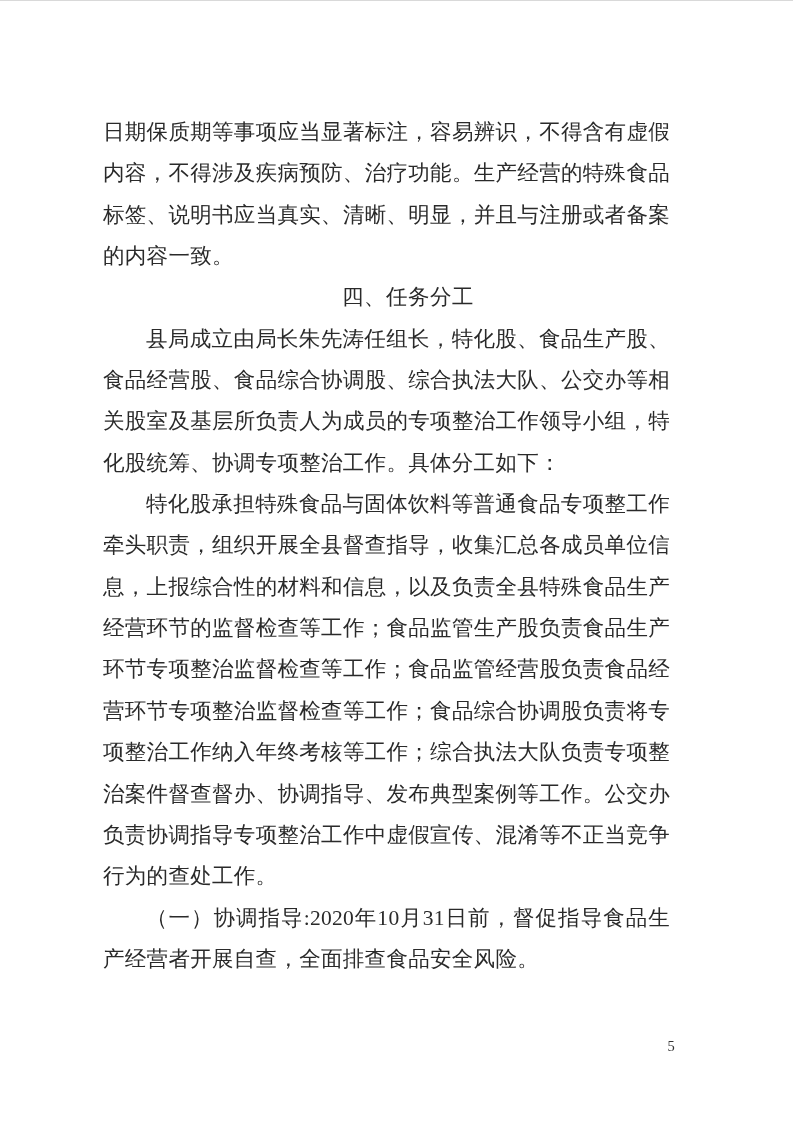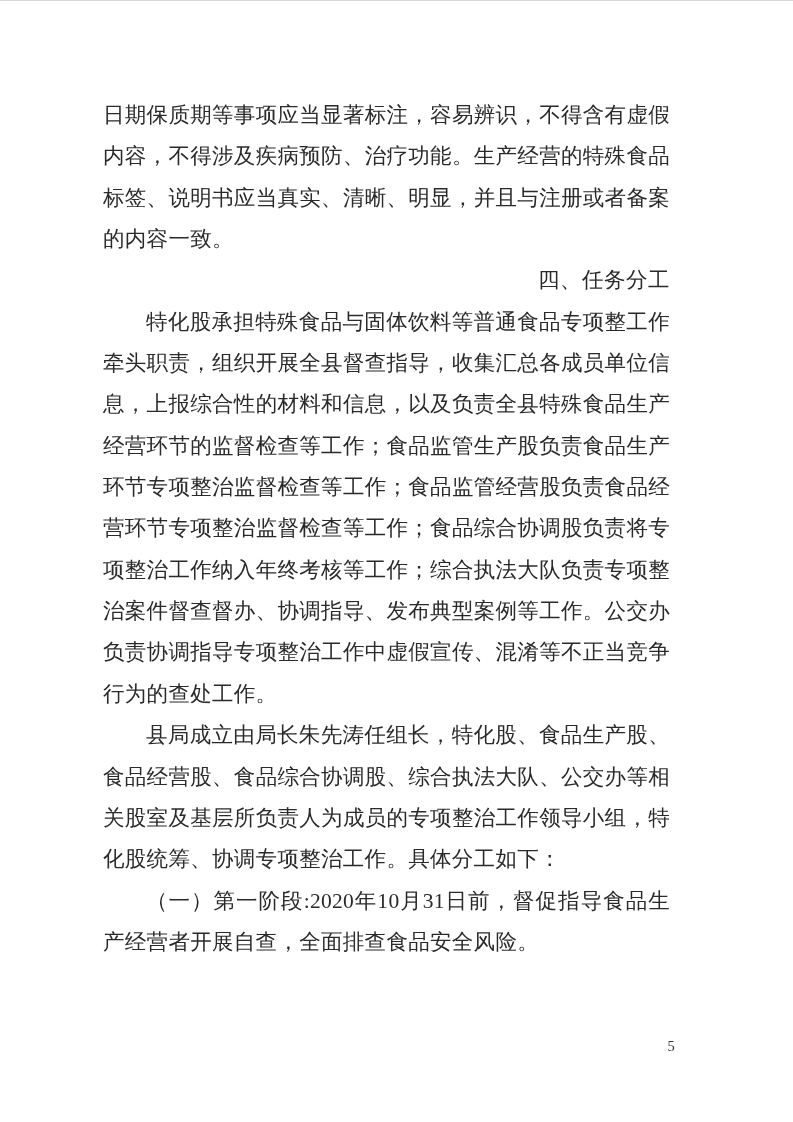--- a/index.html
+++ b/index.html
@@ -16,21 +16,21 @@
   }
   .top-edge-line {
     position: absolute;
     top: 0; left: 0;
     width: 793px; height: 1px;
     background: #d9d9d9;
   }
   .content {
     position: absolute;
     left: 103px;
-    top: 95px;
+    top: 112px;
     width: 567px;
     color: #2a2a2a;
     font-size: 21.5px;
     line-height: 41.35px;
     letter-spacing: 0.3px;
     text-align: justify;
     text-justify: inter-ideograph;
   }
   .content p, .content h2 {
     margin: 0;
@@ -42,21 +42,21 @@
   .para {
     text-indent: 2em;
   }
   .para-continuation {
     text-indent: 0;
   }
   .heading {
     font-family: Liberation Serif, serif;
     font-weight: 700;
     text-indent: 2em;
-    text-align: right;
+    text-align: center;
     letter-spacing: 0.5px;
   }
   .page-number {
     position: absolute;
     left: 661px;
     top: 1036px;
     width: 20px;
     text-align: center;
     font-size: 14.5px;
     line-height: 20px;
@@ -67,21 +67,21 @@
 </head>
 <body>
 
 <div class="top-edge-line"></div>
 
 <div class="content">
   <p class="para-continuation">日期保质期等事项应当显著标注，容易辨识，不得含有虚假内容，不得涉及疾病预防、治疗功能。生产经营的特殊食品标签、说明书应当真实、清晰、明显，并且与注册或者备案的内容一致。</p>
 
   <h2 class="heading">四、任务分工</h2>
 
+  <p class="para">县局成立由局长朱先涛任组长，特化股、食品生产股、食品经营股、食品综合协调股、综合执法大队、公交办等相关股室及基层所负责人为成员的专项整治工作领导小组，特化股统筹、协调专项整治工作。具体分工如下：</p>
+
   <p class="para">特化股承担特殊食品与固体饮料等普通食品专项整工作牵头职责，组织开展全县督查指导，收集汇总各成员单位信息，上报综合性的材料和信息，以及负责全县特殊食品生产经营环节的监督检查等工作；食品监管生产股负责食品生产环节专项整治监督检查等工作；食品监管经营股负责食品经营环节专项整治监督检查等工作；食品综合协调股负责将专项整治工作纳入年终考核等工作；综合执法大队负责专项整治案件督查督办、协调指导、发布典型案例等工作。公交办负责协调指导专项整治工作中虚假宣传、混淆等不正当竞争行为的查处工作。</p>
 
-  <p class="para">县局成立由局长朱先涛任组长，特化股、食品生产股、食品经营股、食品综合协调股、综合执法大队、公交办等相关股室及基层所负责人为成员的专项整治工作领导小组，特化股统筹、协调专项整治工作。具体分工如下：</p>
 
-
-  <p class="para">（一）第一阶段:2020年10月31日前，督促指导食品生产经营者开展自查，全面排查食品安全风险。</p>
+  <p class="para">（一）协调指导:2020年10月31日前，督促指导食品生产经营者开展自查，全面排查食品安全风险。</p>
 </div>
 
 <div class="page-number">5</div>
 
 </body></html>

